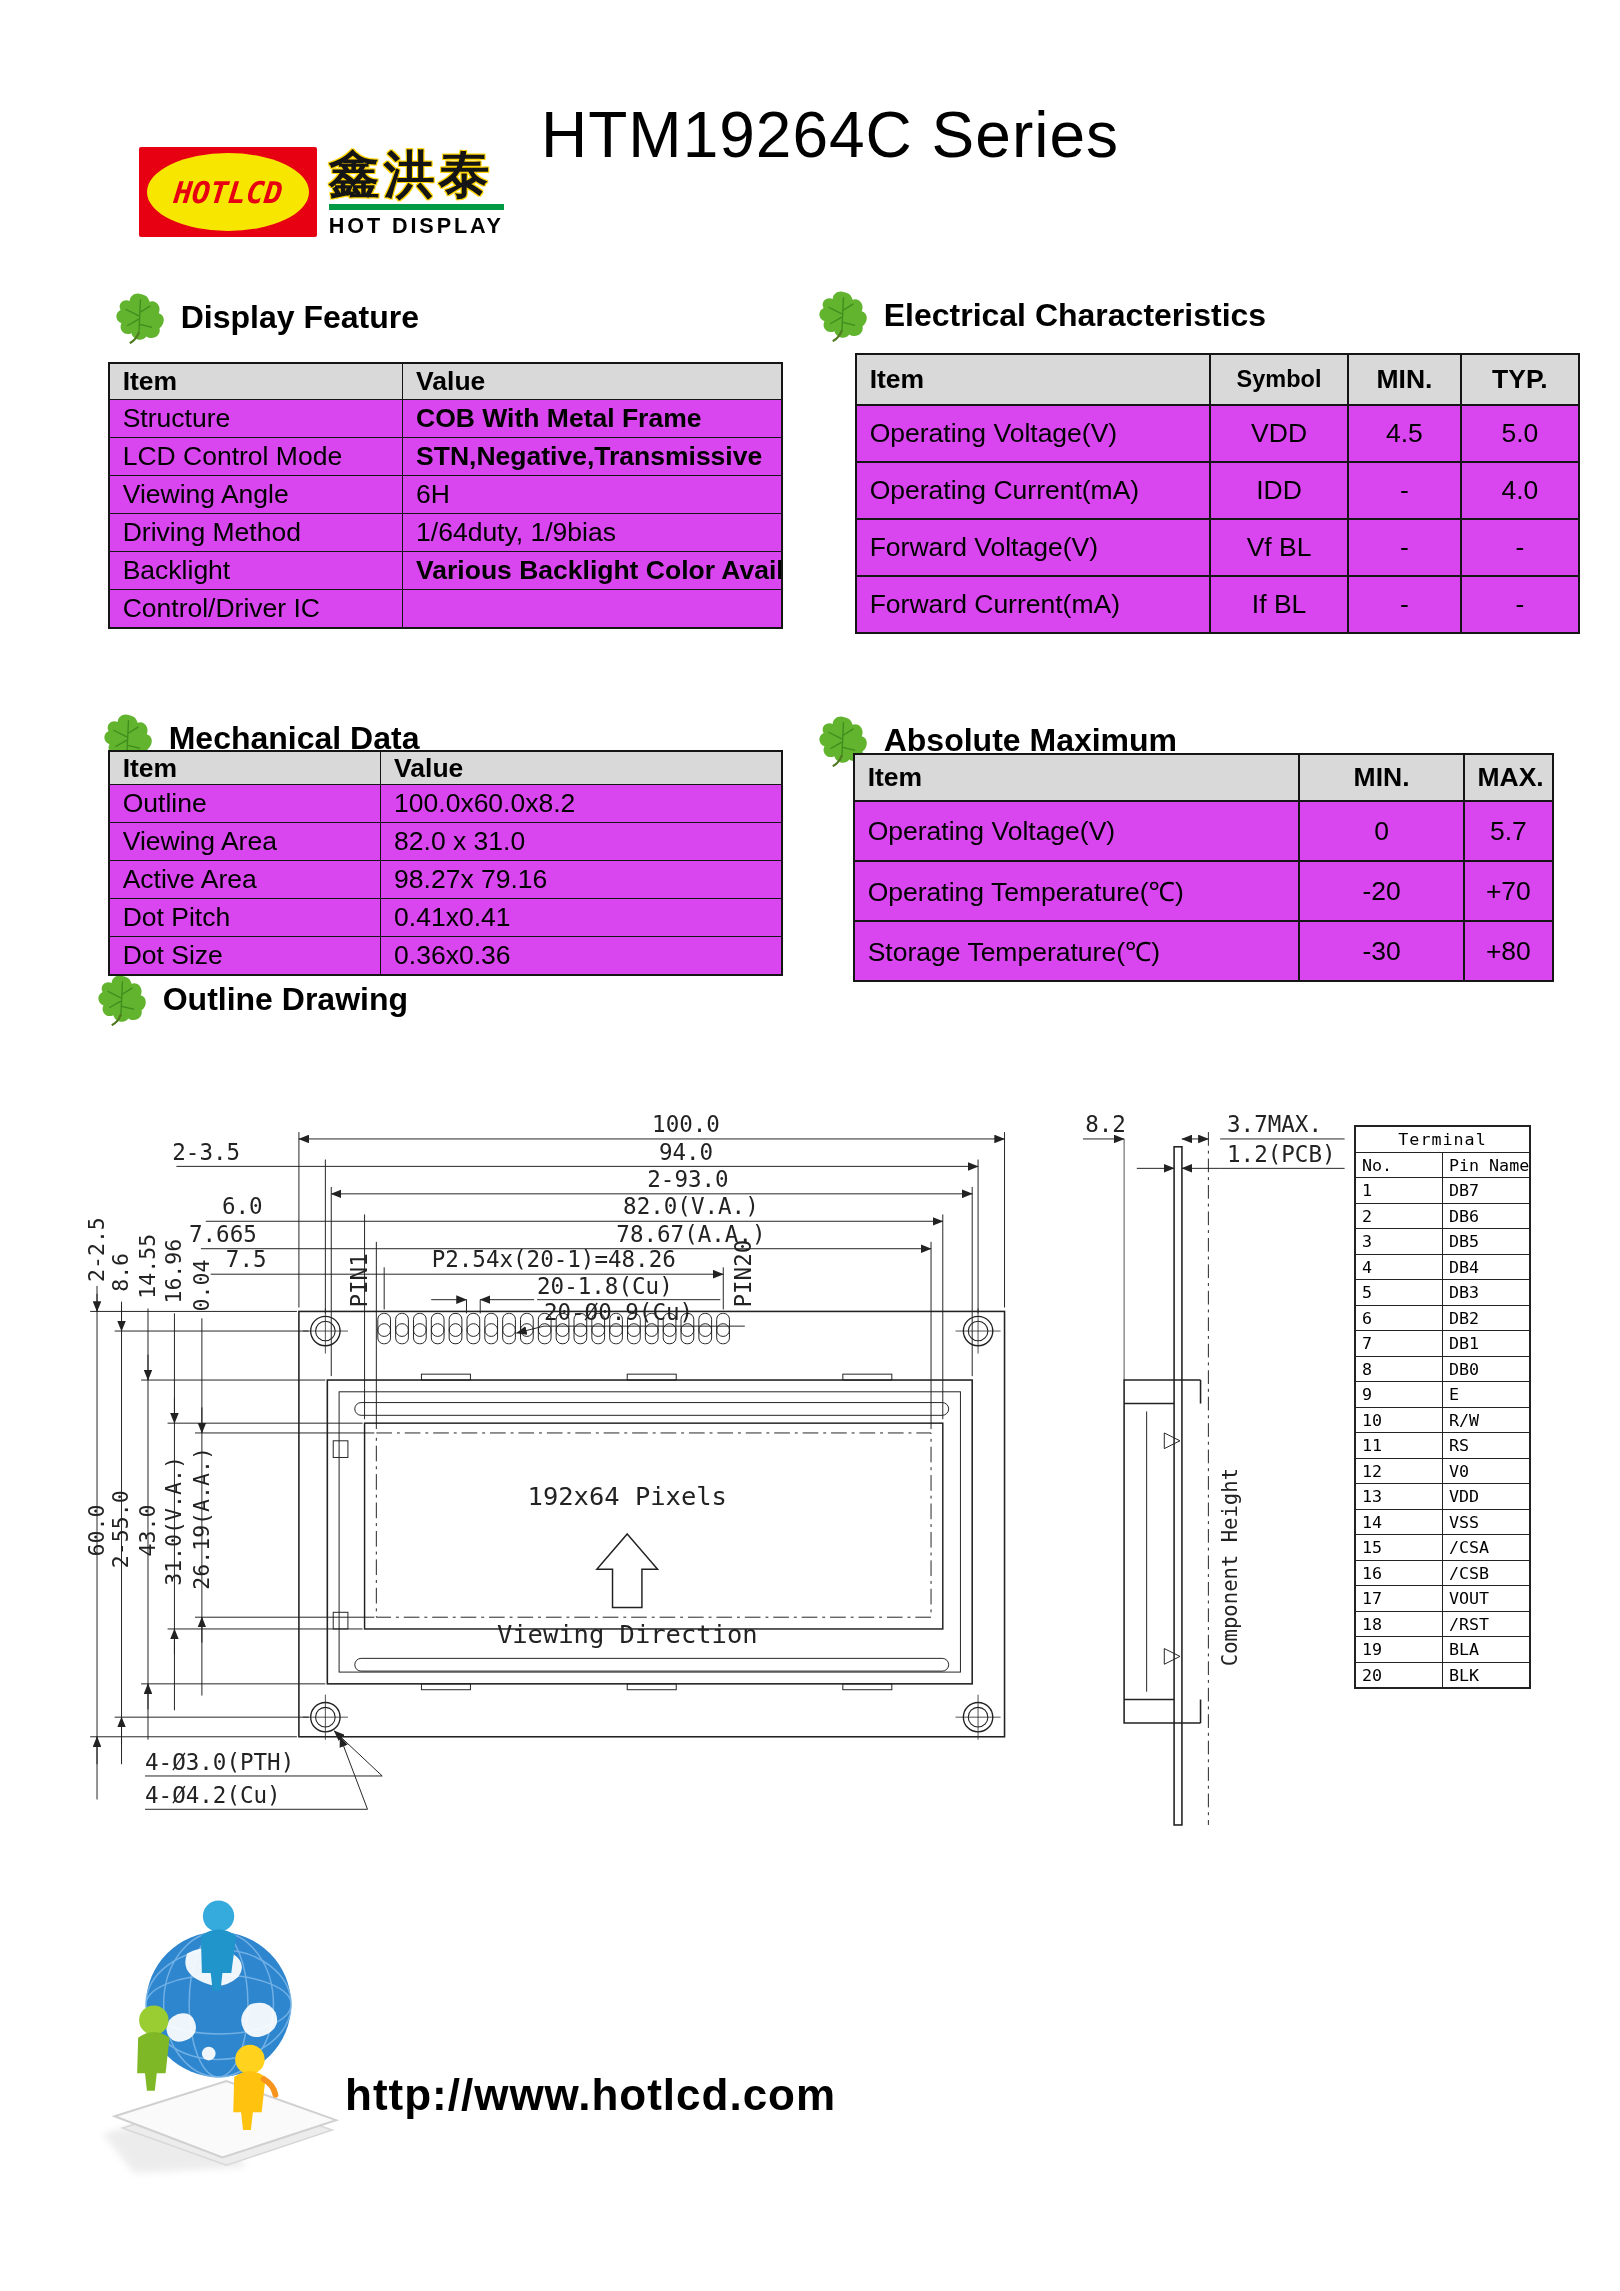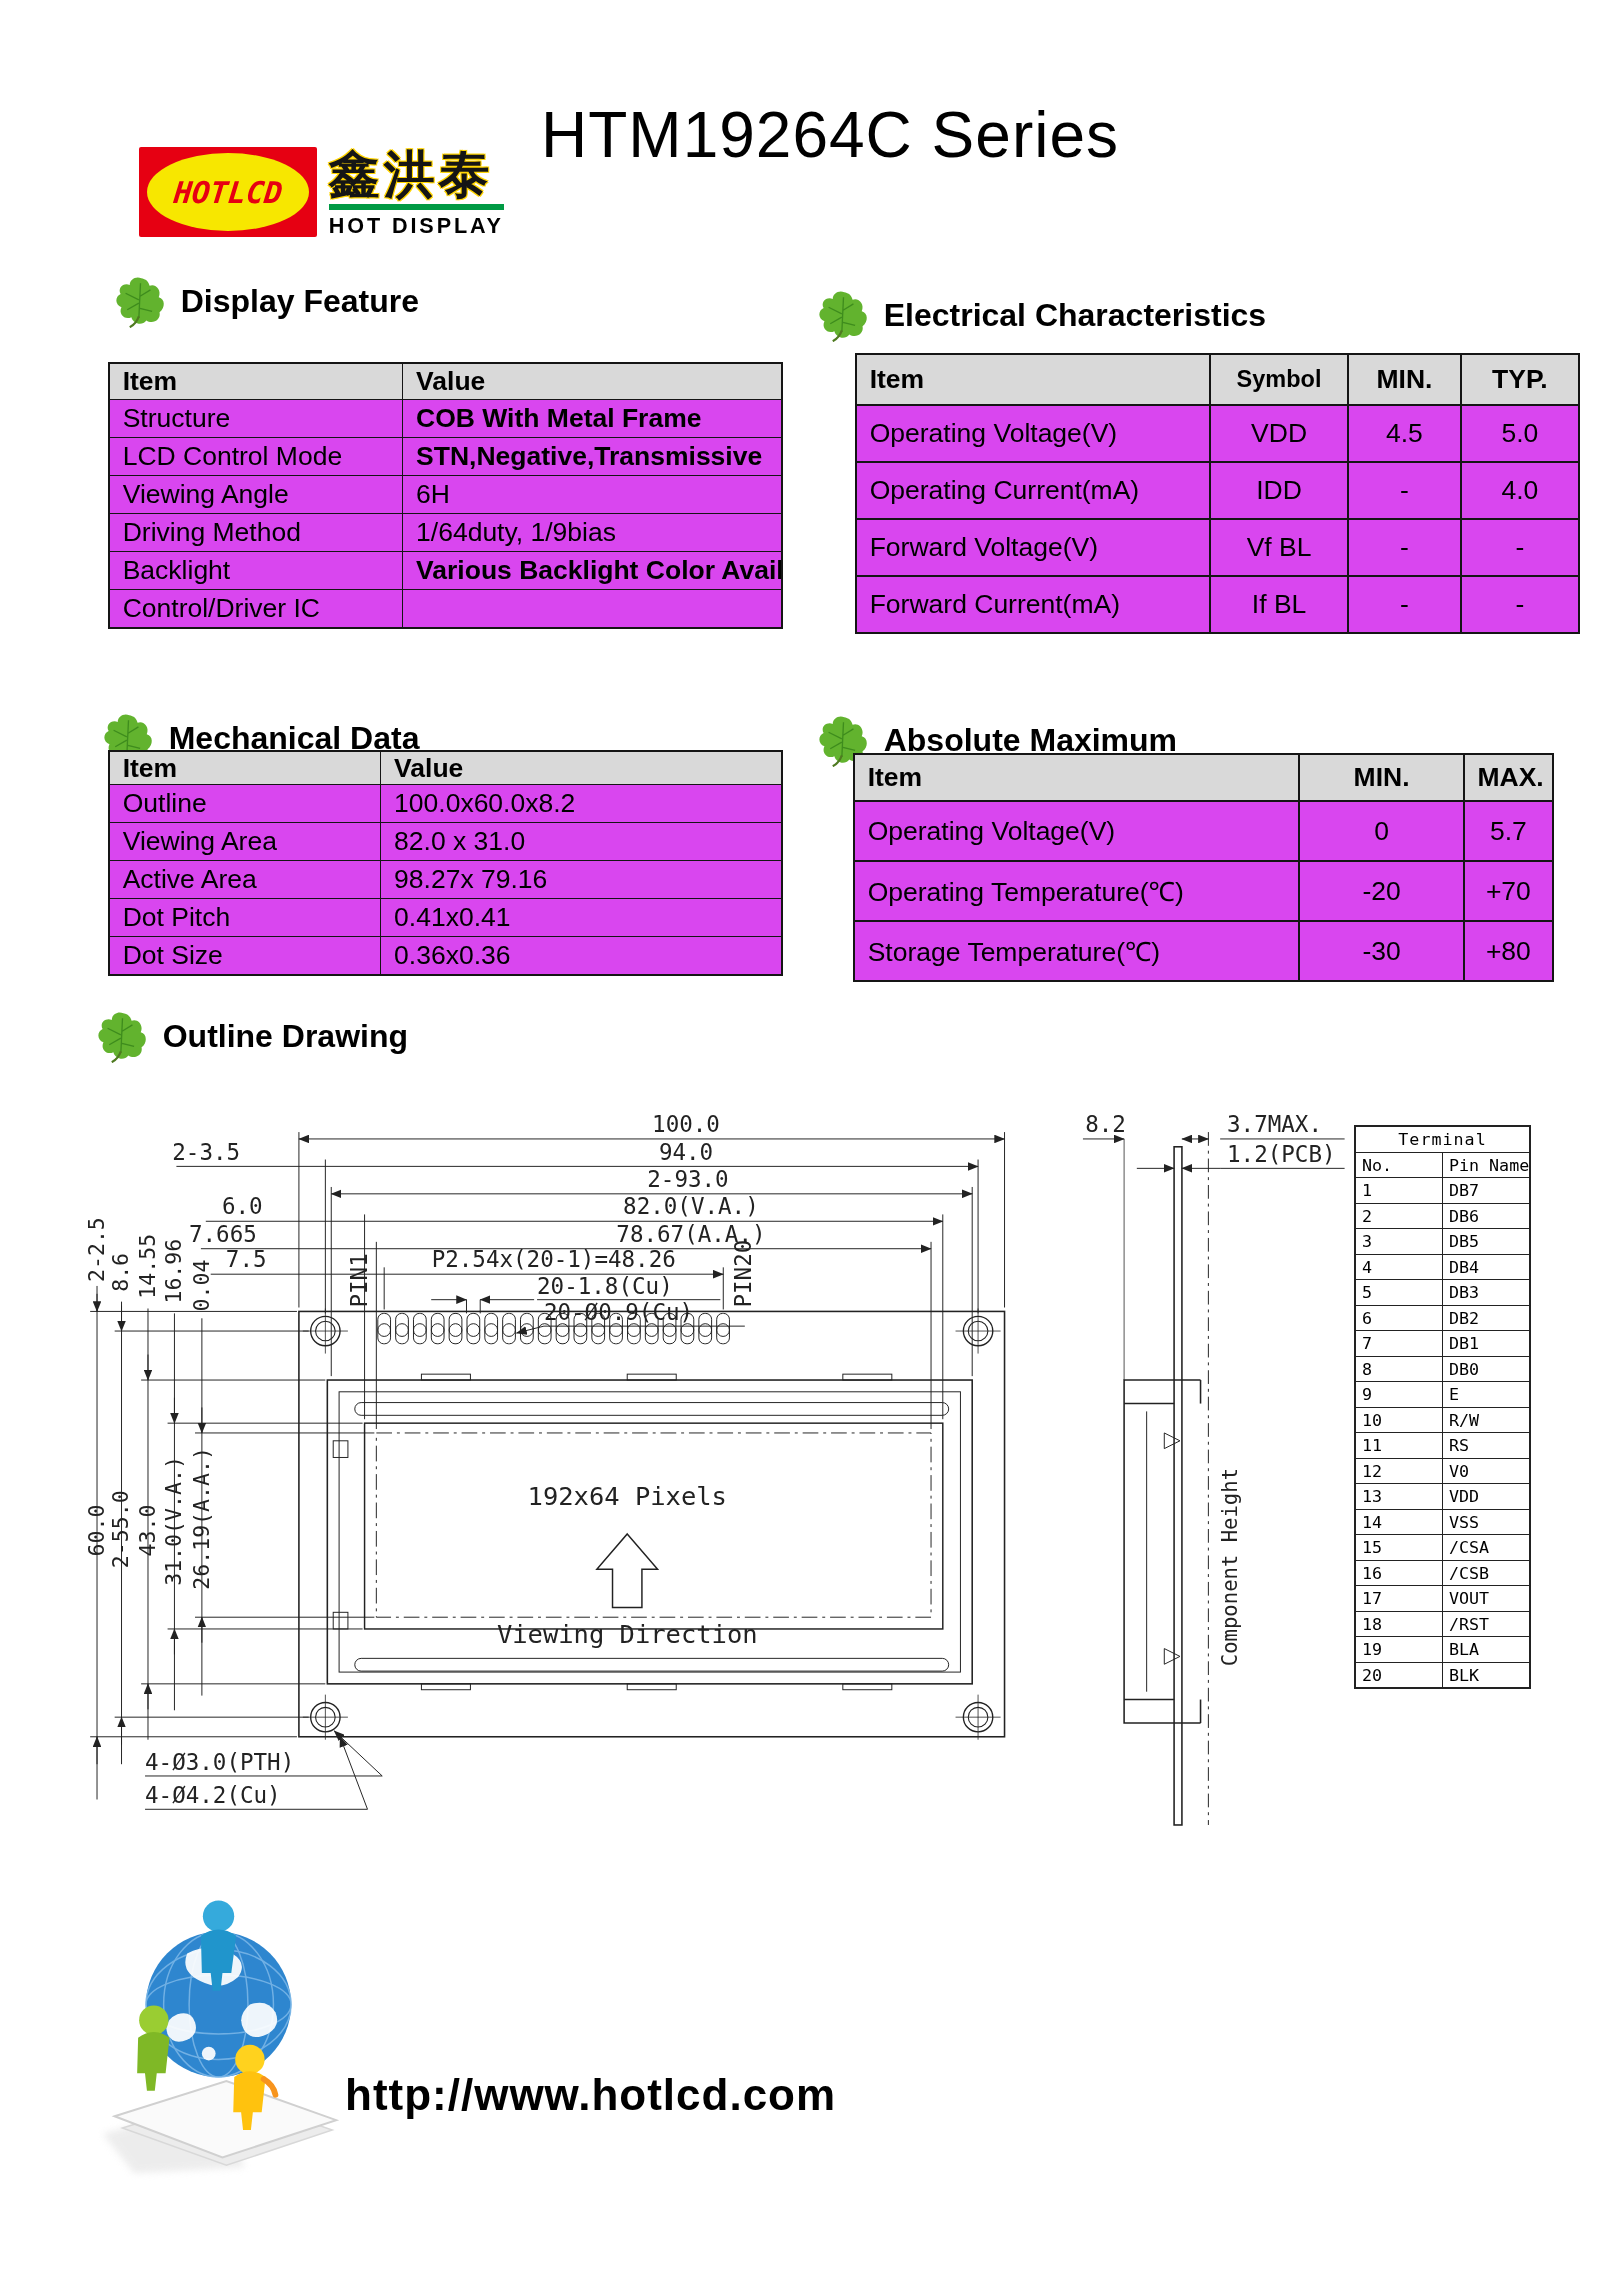--- a/index.html
+++ b/index.html
@@ -94,21 +94,21 @@
       <span class="logo-mark-text">HOTLCD</span>
     </div>
     <div class="logo-right">
       <div class="logo-cn">鑫洪泰</div>
       <div class="logo-green-line"></div>
       <div class="logo-sub">HOT DISPLAY</div>
     </div>
   </div>
   <div class="doc-title" style="left:541px;top:86px">HTM19264C Series</div>
 
-  <div class="sec" style="left:114px;top:275px">
+  <div class="sec" style="left:114px;top:291px">
     <svg class="leaf" viewBox="0 0 54 54" width="53" height="53">
         <use href="#leafsym"></use>
       </svg>
     <h2>Display Feature</h2>
   </div>
   <div class="sec" style="left:817px;top:289px">
     <svg class="leaf" viewBox="0 0 54 54" width="53" height="53">
         <use href="#leafsym"></use>
       </svg>
     <h2>Electrical Characteristics</h2>
@@ -118,21 +118,21 @@
         <use href="#leafsym"></use>
       </svg>
     <h2>Mechanical Data</h2>
   </div>
   <div class="sec" style="left:817px;top:714px">
     <svg class="leaf" viewBox="0 0 54 54" width="53" height="53">
         <use href="#leafsym"></use>
       </svg>
     <h2>Absolute Maximum</h2>
   </div>
-  <div class="sec" style="left:96px;top:1010px">
+  <div class="sec" style="left:96px;top:973px">
     <svg class="leaf" viewBox="0 0 54 54" width="53" height="53">
         <use href="#leafsym"></use>
       </svg>
     <h2>Outline Drawing</h2>
   </div>
 
   <table class="tbl tbl-feature" style="left:108px;top:362px;width:675px">
       <thead>
         <tr>
           <th>Item</th>

